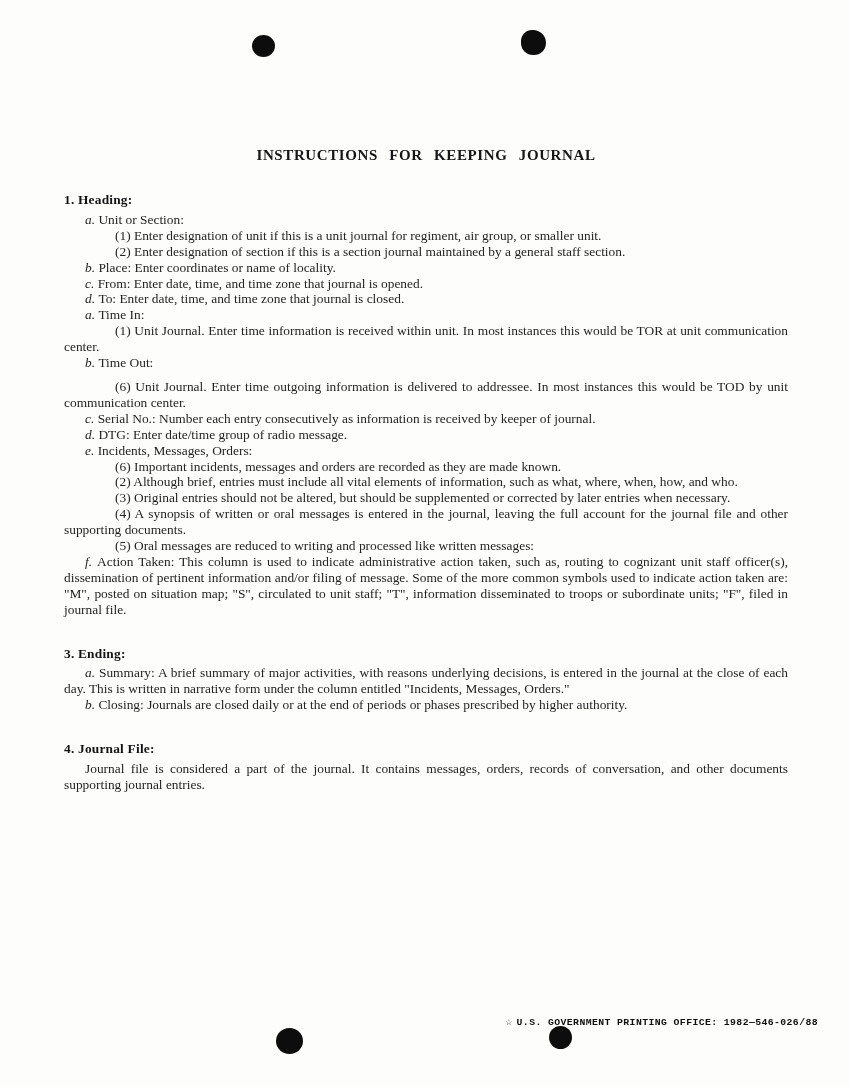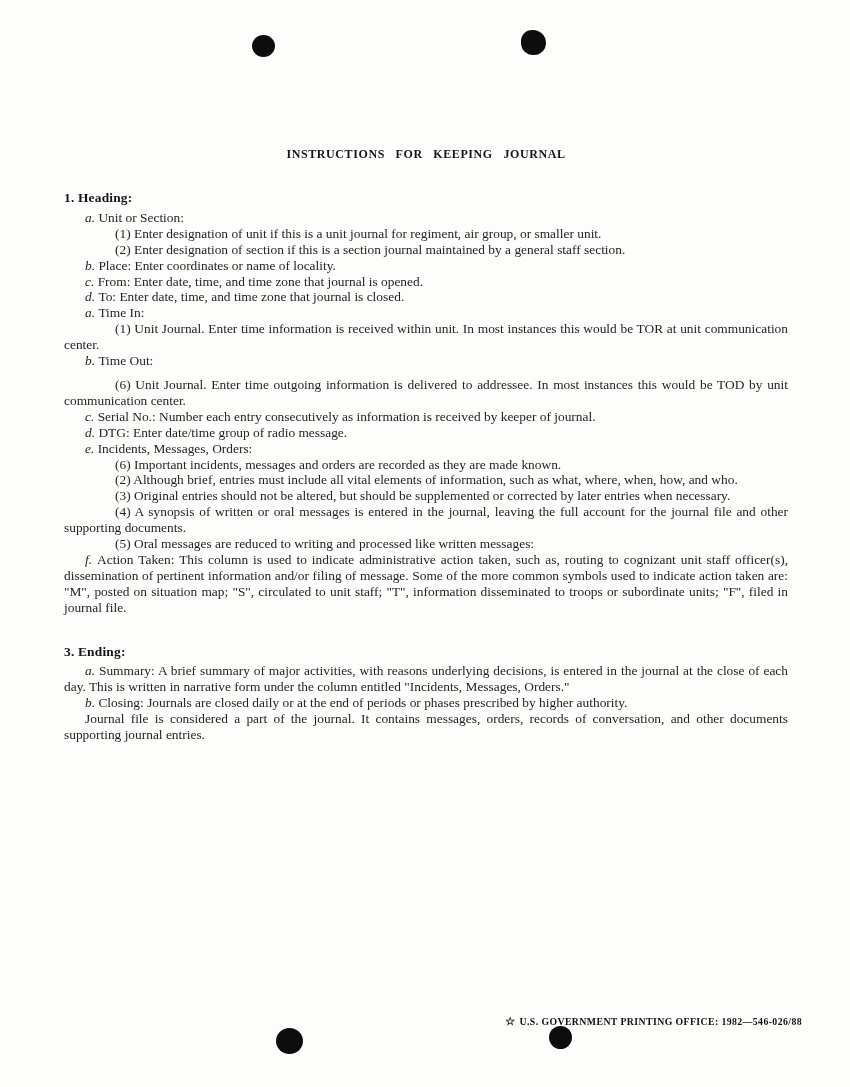--- a/index.html
+++ b/index.html
@@ -11,21 +11,21 @@
     color: #212121;
     overflow: hidden;
     background: #fdfdfc;
   }
   .page {
     position: absolute; inset: 0;
     padding: 147px 62px 0 64px;
   }
   .doc-title {
     text-align: center;
-    font-size: 12px;
+    font-size: 15px;
     font-weight: bold;
     letter-spacing: 0.6px;
     word-spacing: 7px;
     color: #161616;
     margin-bottom: 25px;
   }
   .blk {
     font-size: 13.4px;
     line-height: 15.9px;
     text-align: justify;
@@ -39,22 +39,22 @@
     text-align: left;
     letter-spacing: 0.2px;
   }
   .blk.item { text-indent: 21px; }
   .blk.sub  { text-indent: 51px; }
   .blk.gap  { margin-top: 8px; }
   .blk i { font-style: italic; }
   .footer {
     position: absolute;
     top: 1015px;
-    right: 48px;
-    font-family: Liberation Serif, serif;
+    right: 32px;
+    font-family: Liberation Mono, monospace;
     font-weight: bold;
     font-size: 9.8px;
     letter-spacing: 0.4px;
     color: #101010;
     white-space: nowrap;
   }
   .footer .star { font-size: 11px; margin-right: 4px; }
   .ink-dot {
     position: absolute;
     background: #0d0d0d;
@@ -87,20 +87,21 @@
       <p class="blk item"><i>e. </i><span>Incidents, Messages, Orders:</span></p>
       <p class="blk sub">(6) Important incidents, messages and orders are recorded as they are made known.</p>
       <p class="blk sub">(2) Although brief, entries must include all vital elements of information, such as what, where, when, how, and who.</p>
       <p class="blk sub">(3) Original entries should not be altered, but should be supplemented or corrected by later entries when necessary.</p>
       <p class="blk sub">(4) A synopsis of written or oral messages is entered in the journal, leaving the full account for the journal file and other supporting documents.</p>
       <p class="blk sub">(5) Oral messages are reduced to writing and processed like written messages:</p>
       <p class="blk item"><i>f. </i><span>Action Taken: This column is used to indicate administrative action taken, such as, routing to cognizant unit staff officer(s), dissemination of pertinent information and/or filing of message.  Some of the more common symbols used to indicate action taken are: "M", posted on situation map; "S", circulated to unit staff; "T", information disseminated to troops or subordinate units; "F", filed in journal file.</span></p>
       <p class="blk heading">3. Ending:</p>
       <p class="blk item"><i>a. </i><span>Summary: A brief summary of major activities, with reasons underlying decisions, is entered in the journal at the close of each day.  This is written in narrative form under the column entitled "Incidents, Messages, Orders."</span></p>
       <p class="blk item"><i>b. </i><span>Closing: Journals are closed daily or at the end of periods or phases prescribed by higher authority.</span></p>
+      <p class="blk heading">4. Journal File:</p>
       <p class="blk item">Journal file is considered a part of the journal.  It contains messages, orders, records of conversation, and other documents supporting journal entries.</p>
     </div>
 </div>
 
 <div class="footer">
   <span class="star">☆</span><span>U.S. GOVERNMENT PRINTING OFFICE:  1982—546-026/88</span>
 </div>
 
 <div class="ink-dot dot-tl"></div>
 <div class="ink-dot dot-tr"></div>

